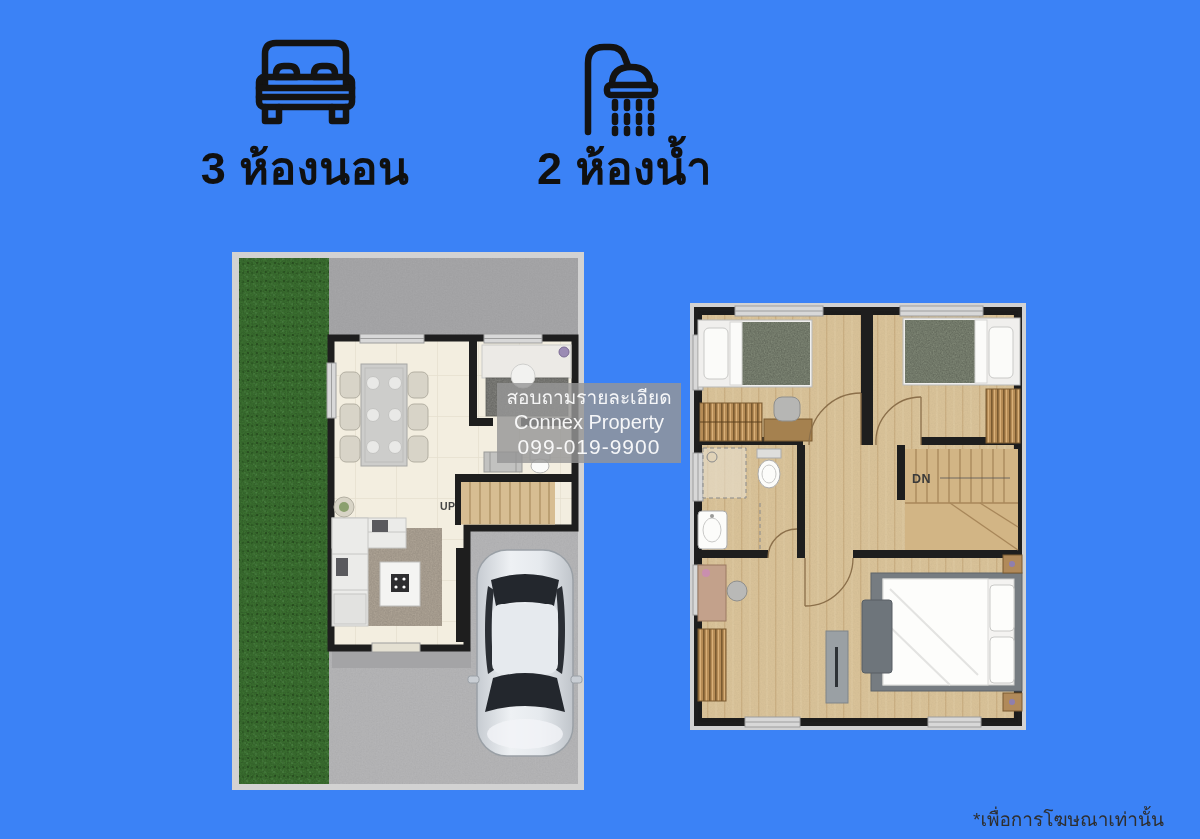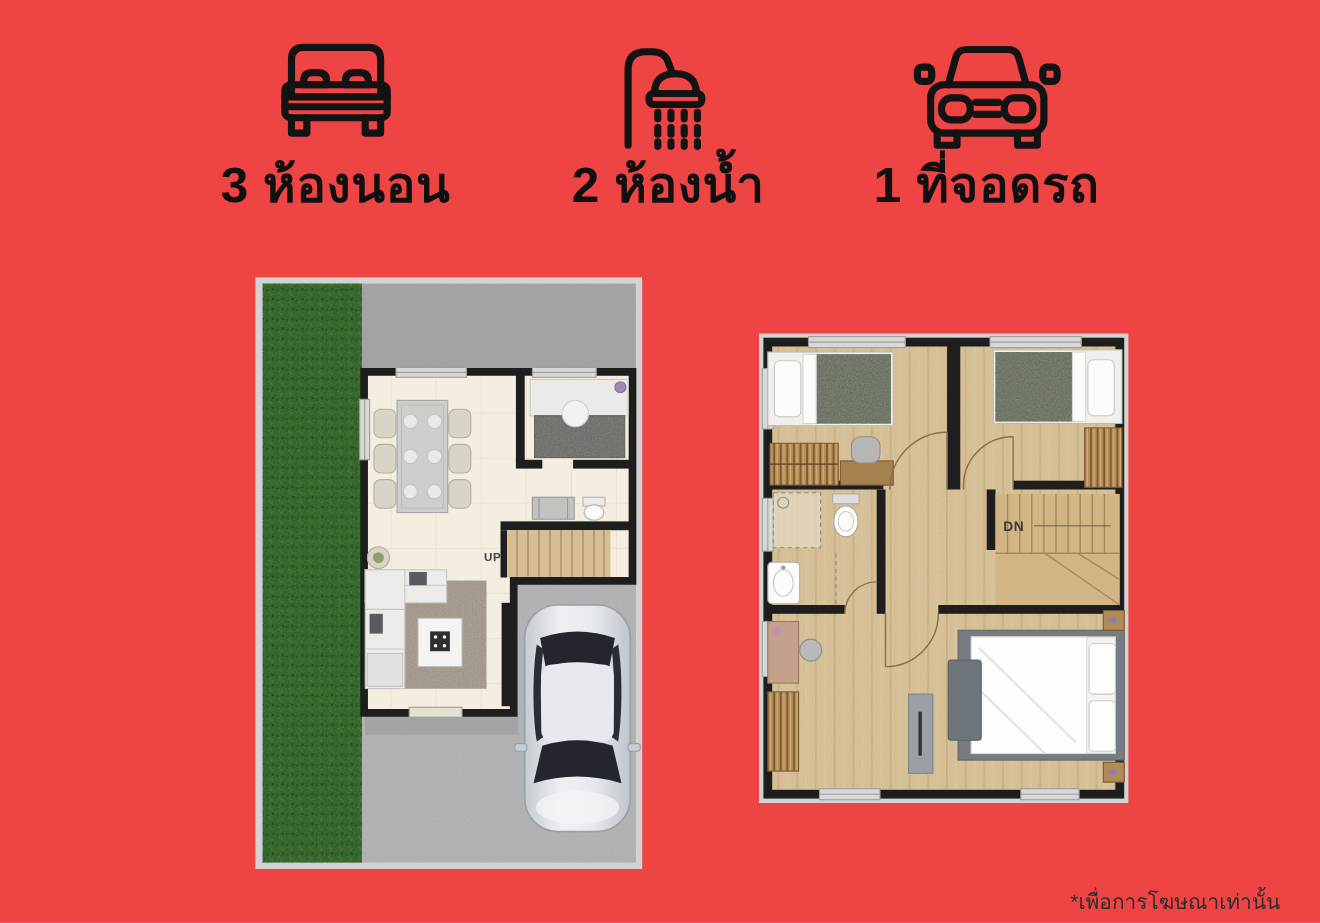--- a/index.html
+++ b/index.html
@@ -1,23 +1,23 @@
 <!DOCTYPE html>
 <html><head>
 <meta charset="utf-8">
 <style>
   html,body{margin:0;padding:0;background:#ffffff;}
-  .canvas{position:relative;width:1200px;height:839px;background:#ef4444;overflow:hidden;
+  .canvas{position:relative;width:1200px;height:839px;background:#3b82f6;overflow:hidden;
           font-family:"Liberation Sans","DejaVu Sans",sans-serif;}
   .feature{position:absolute;top:30px;display:flex;flex-direction:column;align-items:center;}
   .feature .icn{height:108px;display:flex;align-items:flex-end;justify-content:center;}
   .feature .lbl{margin-top:6px;font-size:45px;font-weight:600;color:#101010;letter-spacing:0.5px;
                 white-space:nowrap;line-height:1.1;}
   #feat-bed{left:195px;width:220px;}
-  #feat-shower{left:495px;width:225px;}
+  #feat-shower{left:512px;width:225px;}
   #feat-car{left:782px;width:230px;}
   .planbox{position:absolute;}
   .watermark{position:absolute;left:497px;top:383px;width:184px;height:80px;
              background:rgba(150,150,150,0.82);display:flex;flex-direction:column;
              align-items:center;justify-content:center;z-index:5;}
   .watermark div{color:rgba(255,255,255,0.92);white-space:nowrap;line-height:1.2;}
   .wm1{font-size:19px;}
   .wm2{font-size:20px;}
   .wm3{font-size:21px;letter-spacing:1px;}
   .disclaimer{position:absolute;left:864px;top:804px;width:300px;text-align:right;
@@ -64,39 +64,20 @@
           <line x1="45" y1="96" x2="45" y2="100"></line>
             <line x1="57" y1="96" x2="57" y2="100"></line>
           <line x1="69" y1="96" x2="69" y2="100"></line>
             <line x1="81" y1="96" x2="81" y2="100"></line>
         </g>
       </svg>
     </div>
     <div class="lbl">2 ห้องน้ำ</div>
   </div>
 
-  <div class="feature" id="feat-car">
-    <div class="icn">
-      <svg width="135" height="105" viewBox="0 0 135 105">
-        <g stroke="#131313" stroke-width="6.5" fill="none" stroke-linecap="round" stroke-linejoin="round">
-          <path d="M 32,44 L 39,19 Q 41,12 49,12 H 86 Q 94,12 96,19 L 103,44"></path>
-          <rect x="16" y="44" width="103" height="44" rx="12"></rect>
-          <rect x="4" y="28" width="13" height="13" rx="4"></rect>
-          <rect x="118" y="28" width="13" height="13" rx="4"></rect>
-          <rect x="26" y="56" width="26" height="20" rx="9"></rect>
-          <rect x="83" y="56" width="26" height="20" rx="9"></rect>
-          <path d="M 57,60 H 78"></path>
-            <path d="M 57,71 H 78"></path>
-          <path d="M 22,88 V 99 H 40 V 88"></path>
-          <path d="M 95,88 V 99 H 113 V 88"></path>
-        </g>
-      </svg>
-    </div>
-    <div class="lbl">1 ที่จอดรถ</div>
-  </div>
 
   <div class="planbox" style="left:193px;top:252px;margin-left:39px;">
     <svg width="352" height="538" viewBox="0 0 352 538">
       <defs>
         <pattern id="L-tile" width="41" height="41" patternUnits="userSpaceOnUse">
           <rect width="41" height="41" fill="#f3eee0"></rect>
           <path d="M0 0H41M0 0V41" stroke="#e6e0cf" stroke-width="1.5"></path>
         </pattern>
         <pattern id="L-grass" width="9" height="9" patternUnits="userSpaceOnUse">
           <rect width="9" height="9" fill="#47873a"></rect>
@@ -392,16 +373,21 @@
           <line x1="171" y1="90" x2="171" y2="142"></line>
         <path d="M 231,94 A 45 45 0 0 0 186,142"></path>
           <line x1="231" y1="94" x2="231" y2="142"></line>
         <path d="M 163,255 A 48 48 0 0 1 115,303"></path>
           <line x1="115" y1="255" x2="115" y2="303"></line>
         <path d="M 78,255 A 29 29 0 0 1 107,226"></path>
       </g>
     </svg>
   </div>
 
+  <div class="watermark">
+    <div class="wm1">สอบถามรายละเอียด</div>
+    <div class="wm2">Connex Property</div>
+    <div class="wm3">099-019-9900</div>
+  </div>
 
   <div class="disclaimer">*เพื่อการโฆษณาเท่านั้น</div>
 
 </div>
 
 </body></html>

